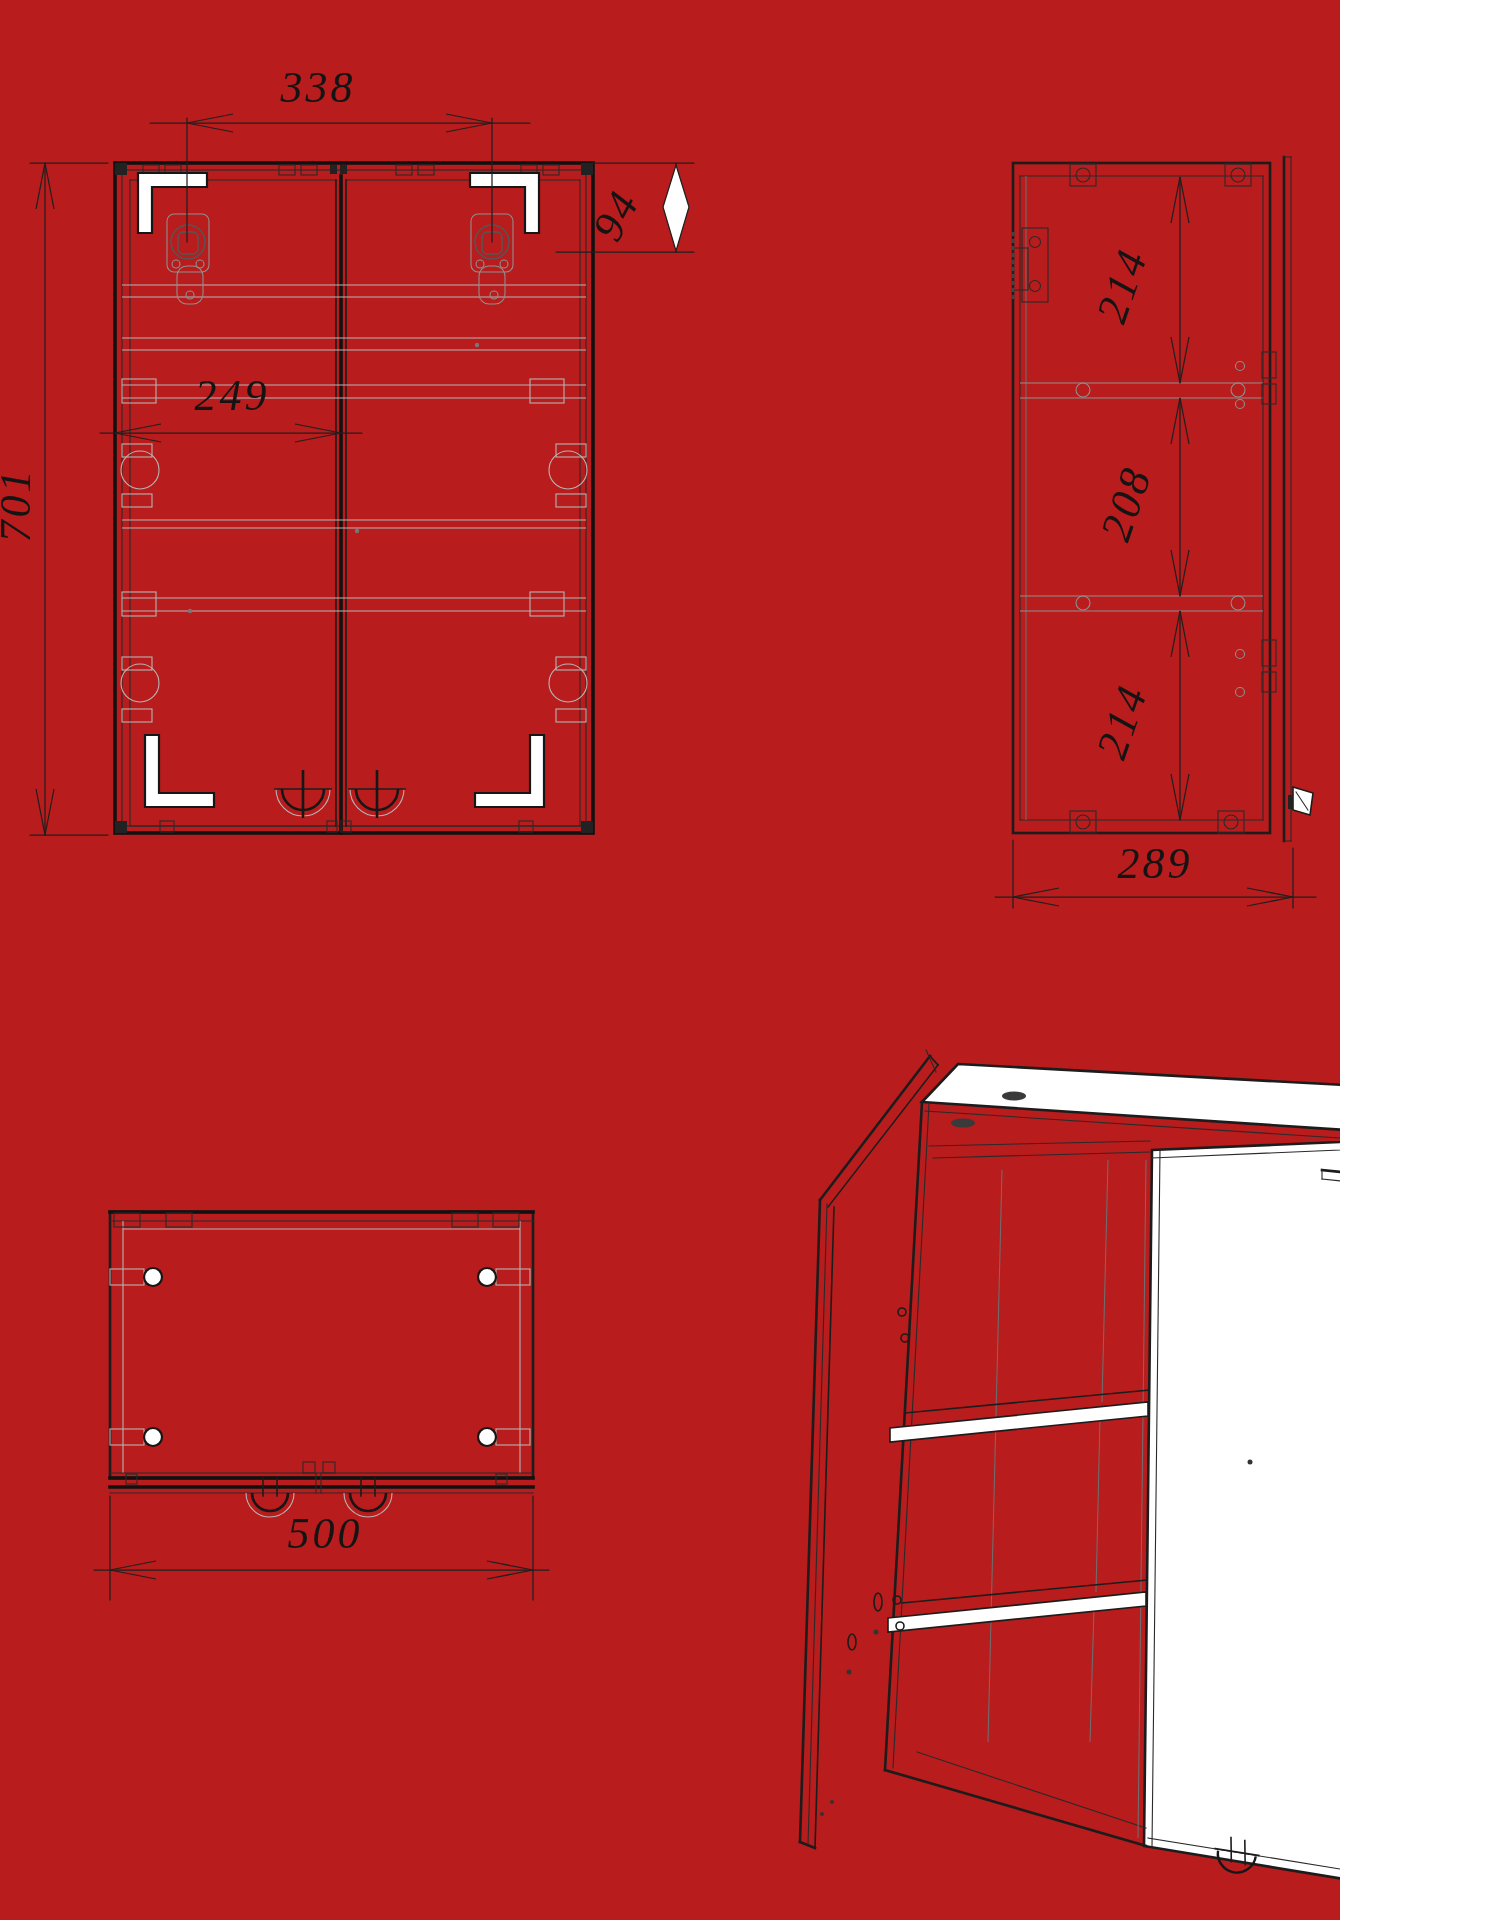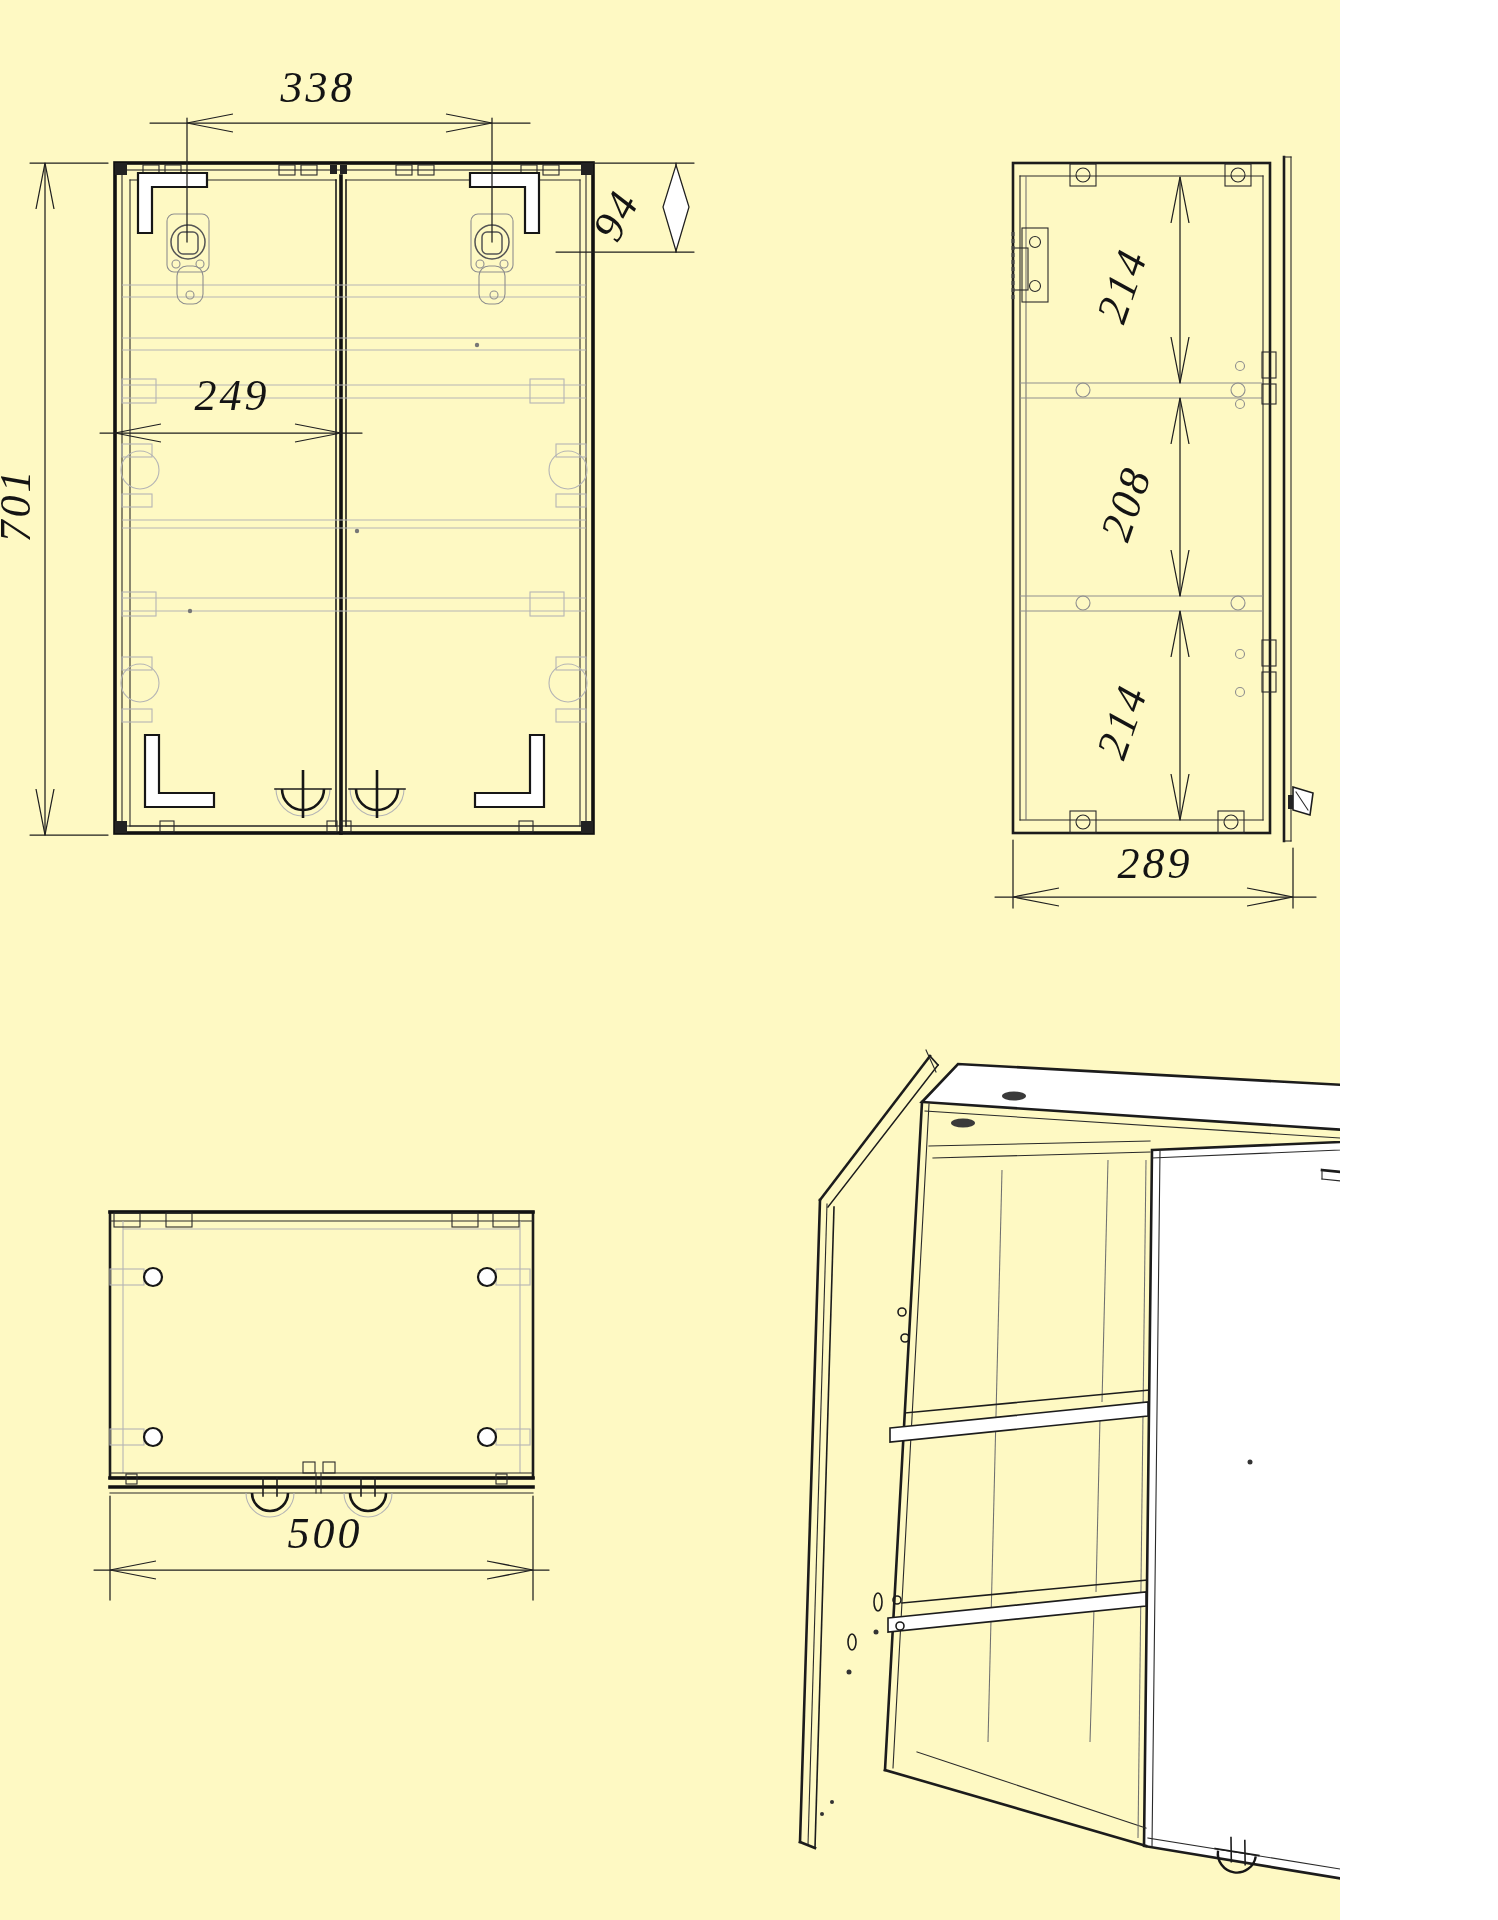--- a/index.html
+++ b/index.html
@@ -1,16 +1,16 @@
 <!DOCTYPE html>
 <html><head>
 <meta charset="utf-8">
 <style>
   html,body{margin:0;padding:0;background:#ffffff;}
-  .page{width:1340px;height:1920px;background:#fef9c3;position:relative;overflow:hidden;}
+  .page{width:1340px;height:1920px;background:#b91c1c;position:relative;overflow:hidden;}
   svg{display:block;}
   
   .ln  {stroke:#1c1c1c;stroke-width:1.6;fill:none;stroke-linecap:square;}
   .ln2 {stroke:#1c1c1c;stroke-width:2.6;fill:none;stroke-linecap:square;}
   .ln3 {stroke:#111111;stroke-width:3.6;fill:none;stroke-linecap:square;}
   .thin{stroke:#2a2a2a;stroke-width:1.1;fill:none;stroke-linecap:square;}
   .ghost{stroke:#b5b5b5;stroke-width:1.1;fill:none;}
   .ghost2{stroke:#8f8f8f;stroke-width:1.1;fill:none;}
   .mid{stroke:#6f6f6f;stroke-width:1.05;fill:none;}
   .dim {stroke:#1f1f1f;stroke-width:1.25;fill:none;stroke-linecap:round;}

